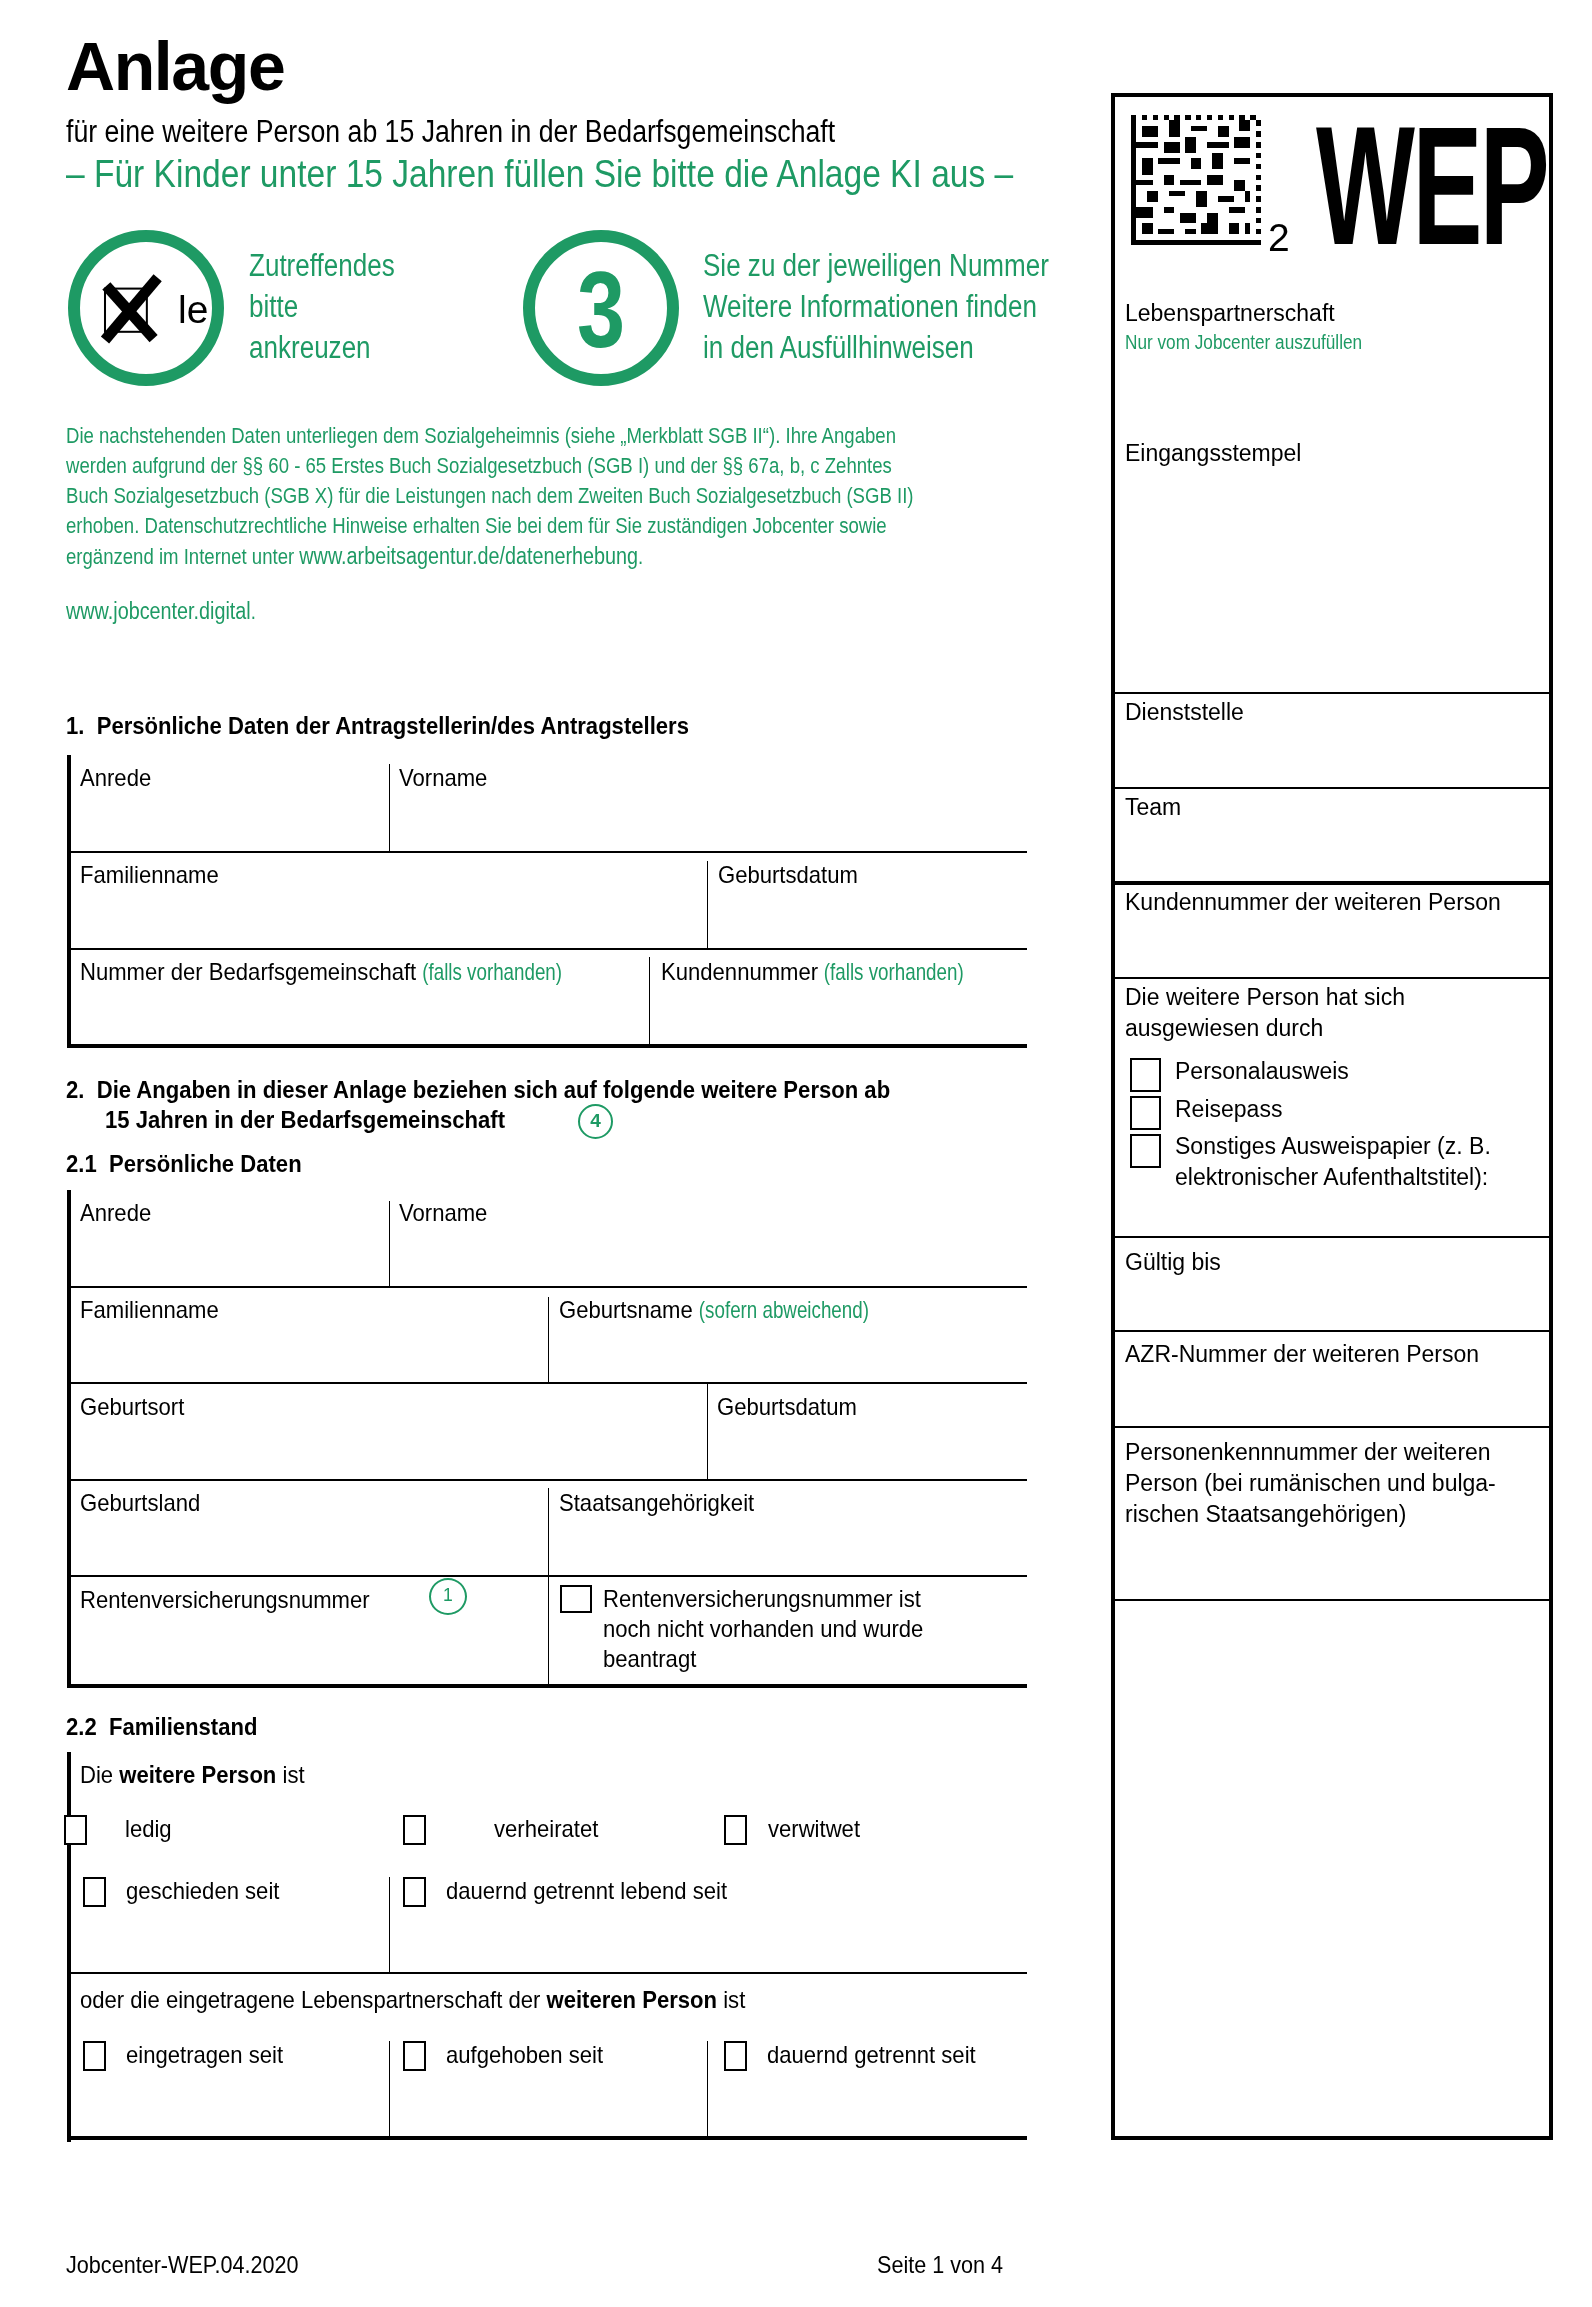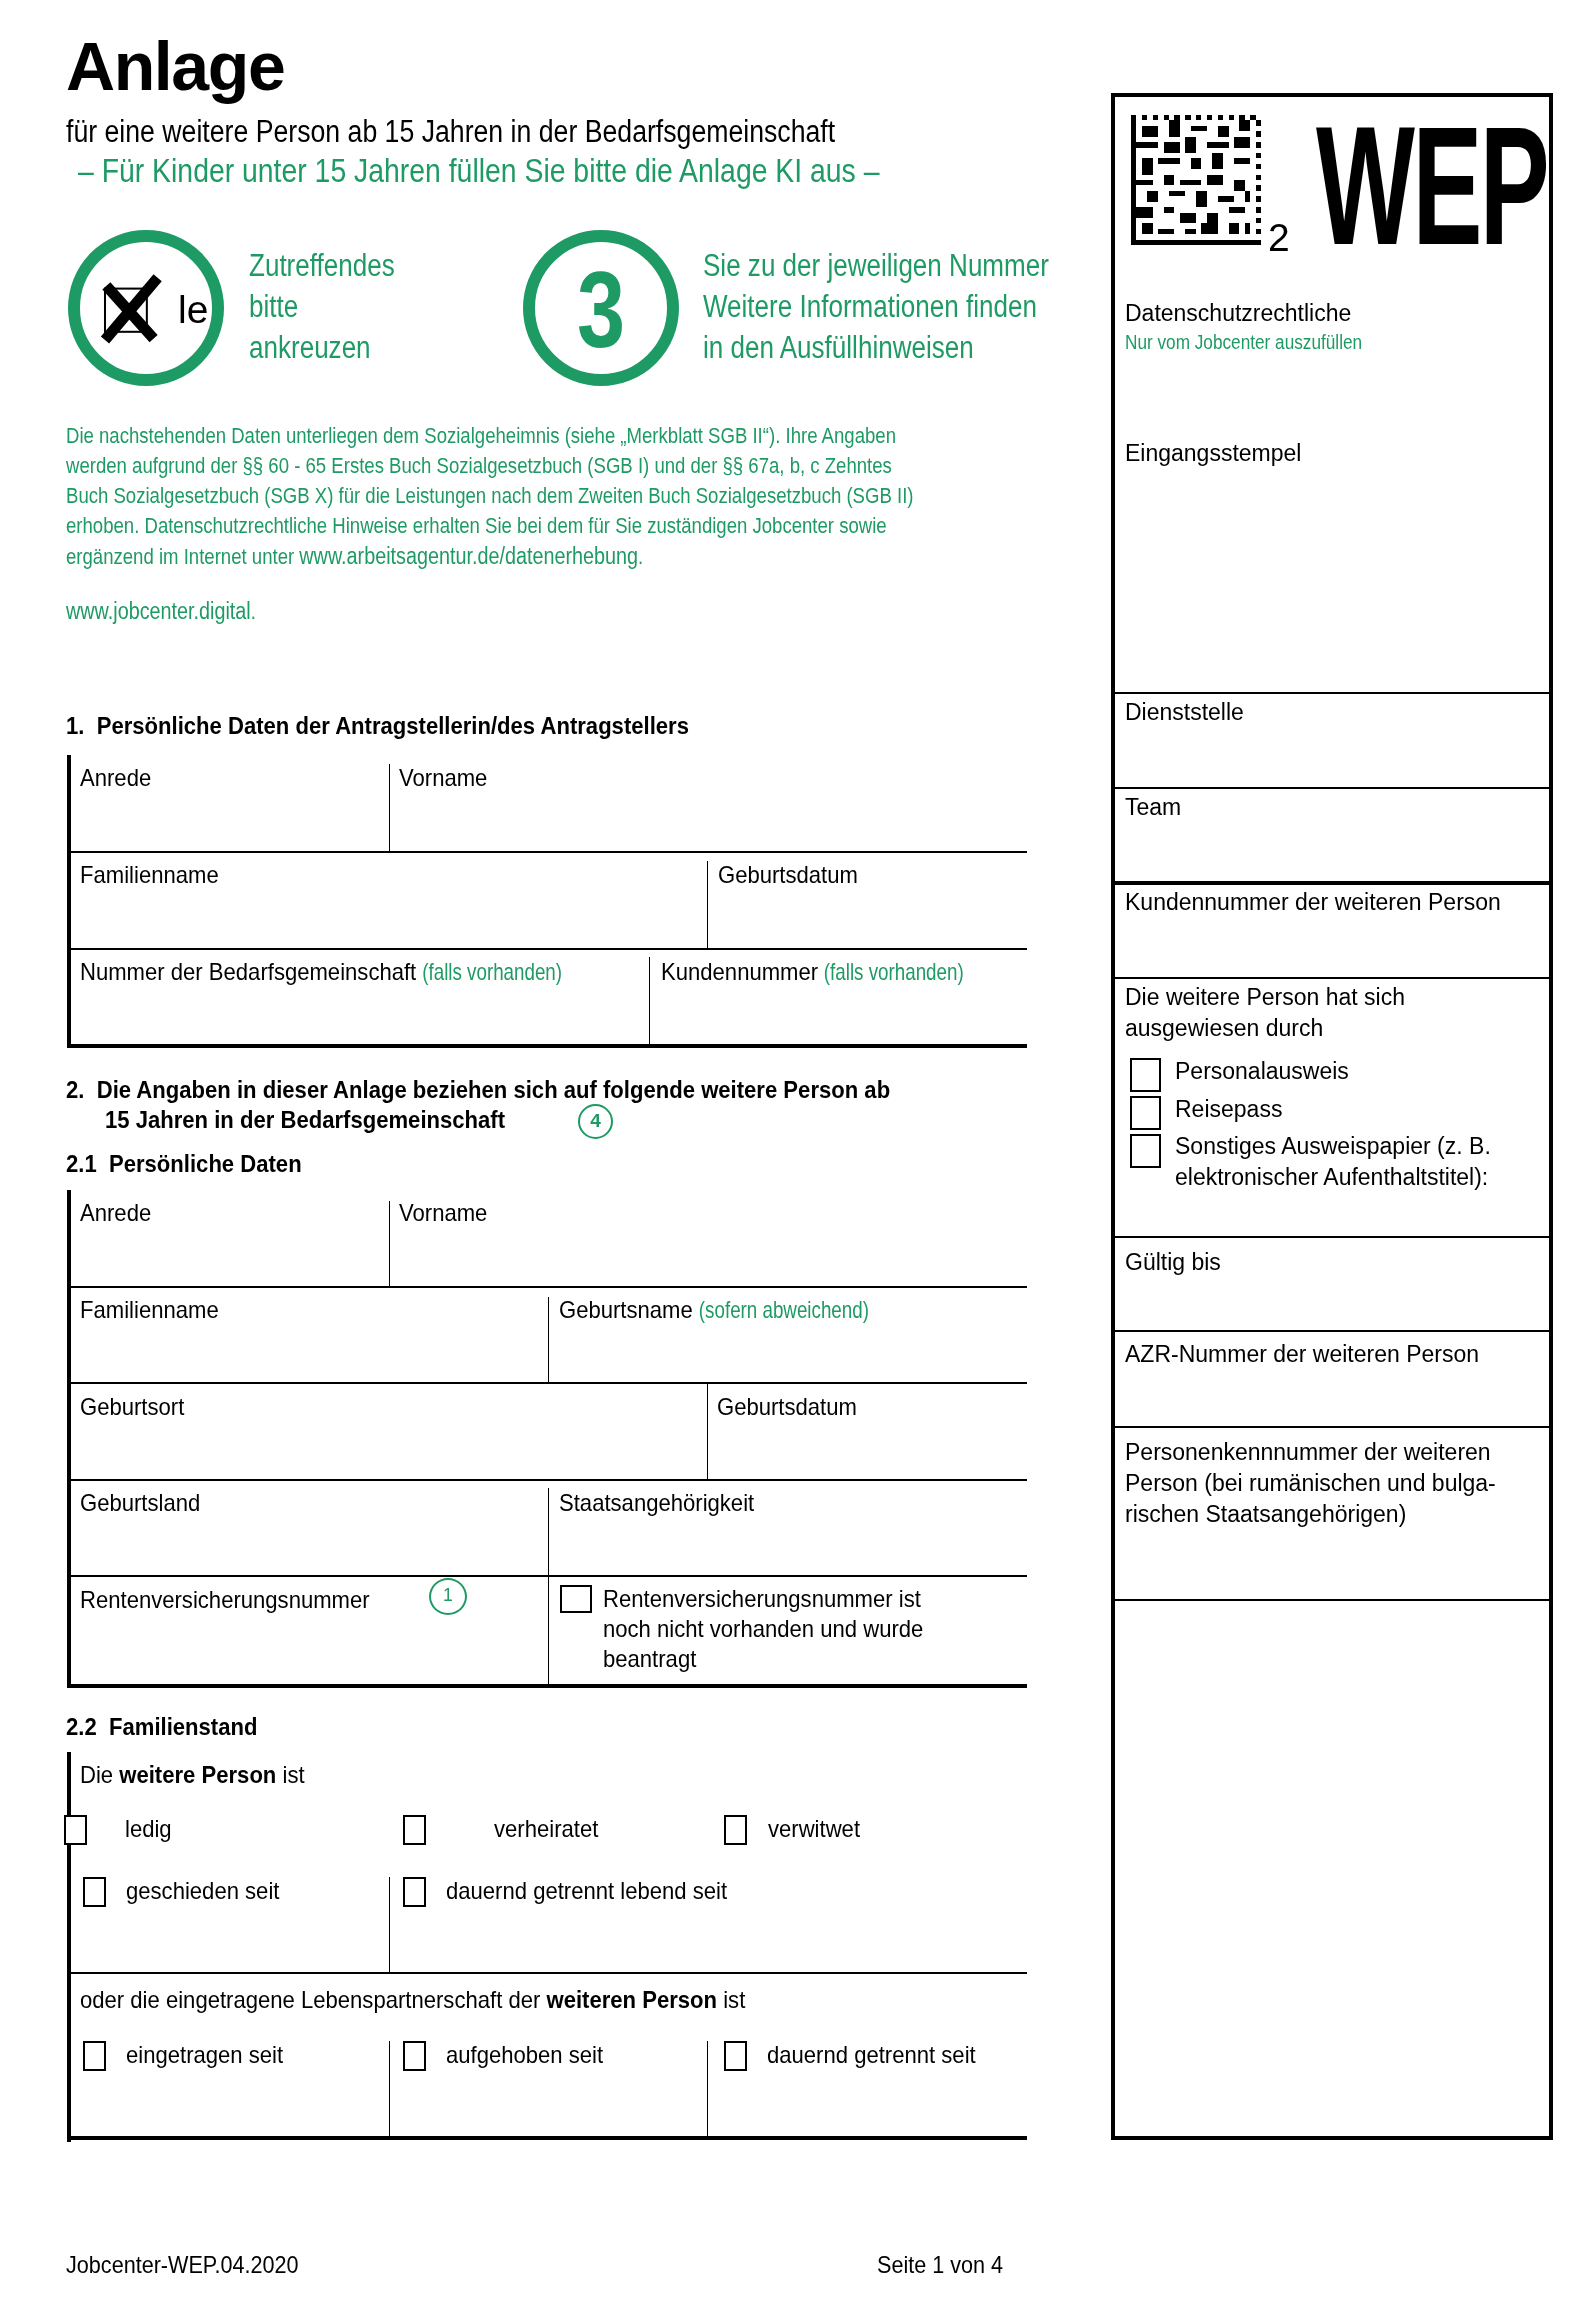--- a/index.html
+++ b/index.html
@@ -4,21 +4,21 @@
 <style>
   html, body { margin:0; padding:0; background:#ffffff; }
   body { width:1592px; height:2307px; position:relative; overflow:hidden;
          font-family:"Liberation Sans", sans-serif; color:#000; }
   .abs { position:absolute; }
   .green { color:#1e9a64; }
   .cond { display:inline-block; transform-origin:left top; white-space:nowrap; }
   .title { left:66px; top:27px; font-size:68px; font-weight:bold; letter-spacing:-1.4px; }
   .sub1 { left:66px; top:114px; font-size:31px; }
   .sub1 .cond, .sub2 .cond { transform:scaleX(0.86); }
-  .sub2 { left:78px; top:152px; font-size:33px; }
+  .sub2 { left:66px; top:152px; font-size:39px; }
   .circle { position:absolute; border:12px solid #1e9a64; border-radius:50%; box-sizing:border-box; background:#fff; }
   .icon-label { font-size:31px; line-height:41px; }
   .icon-label .cond { transform:scaleX(0.84); }
   .para { left:66px; width:947px; font-size:21.6px; line-height:30px; }
   .para .cond { transform:scaleX(0.86); }
   .h1 { font-size:24px; font-weight:bold; }
   .h1 .cond { transform:scaleX(0.92); }
   .hline { position:absolute; background:#000; }
   .vline { position:absolute; background:#000; }
   .lbl { position:absolute; font-size:24px; white-space:nowrap; }
@@ -236,21 +236,21 @@
       <rect x="5" y="21" width="3" height="1"></rect>
       <rect x="10" y="21" width="2" height="1"></rect>
       <rect x="13" y="20" width="3" height="2"></rect>
       <rect x="18" y="20" width="2" height="2"></rect>
       <rect x="21" y="20" width="1" height="2"></rect>
   </g>
 </svg>
 <div class="abs" style="left:1268px;top:216px;font-size:39px;">2</div>
 <div class="abs" style="left:1316px;top:101px;font-size:169px;font-weight:bold;line-height:169px;letter-spacing:-4px;"><span class="cond" style="transform:scaleX(0.62);">WEP</span></div>
 
-<div class="rlbl" style="top:298px;">Datenschutzrechtliche</div>
+<div class="rlbl" style="top:298px;">Lebenspartnerschaft</div>
 <div class="rlbl green" style="top:327px;font-size:20px;"><span class="cond" style="transform:scaleX(0.86);">Nur vom Jobcenter auszufüllen</span></div>
 
 <div class="rlbl" style="top:438px;">Eingangsstempel</div>
 
 <div class="rline" style="top:692px;height:2px;"></div>
 <div class="rlbl" style="top:697px;">Dienststelle</div>
 <div class="rline" style="top:787px;height:2px;"></div>
 <div class="rlbl" style="top:792px;">Team</div>
 <div class="rline" style="top:881px;height:4px;"></div>
 <div class="rlbl" style="top:887px;">Kundennummer der weiteren Person</div>

